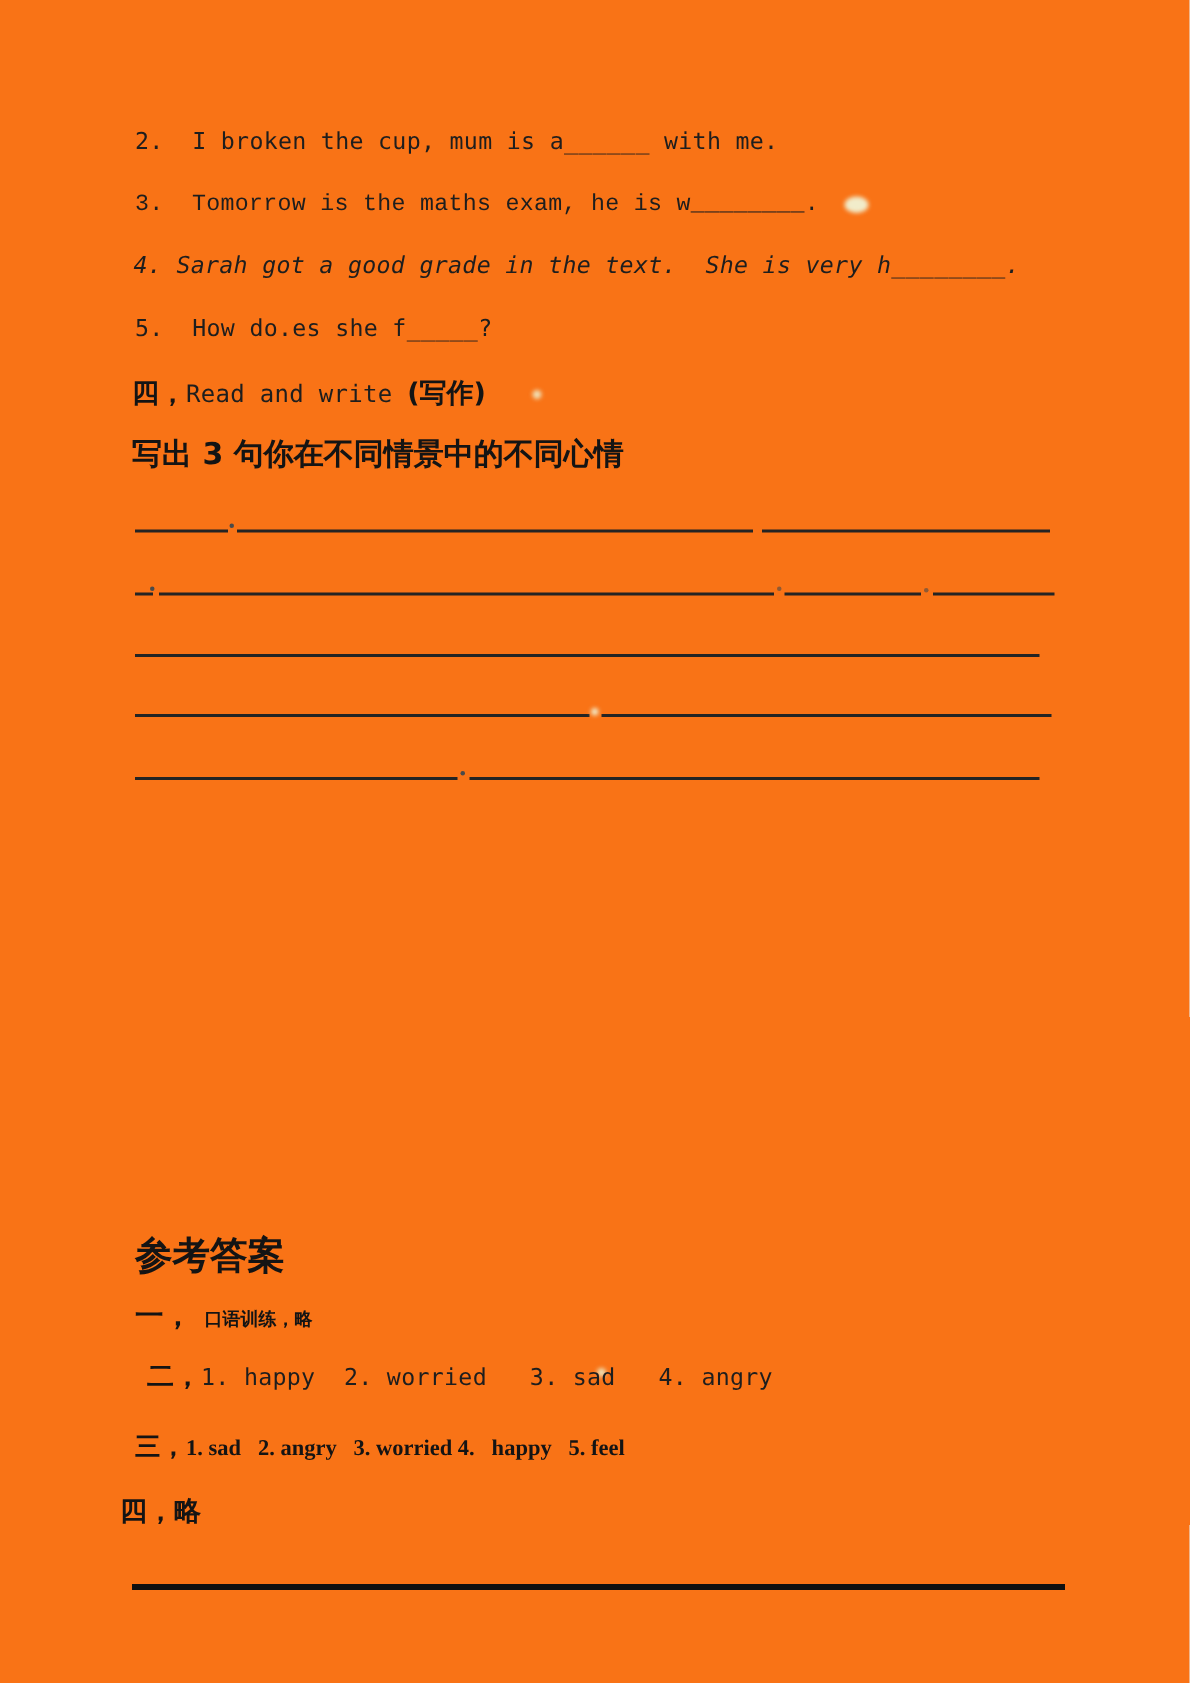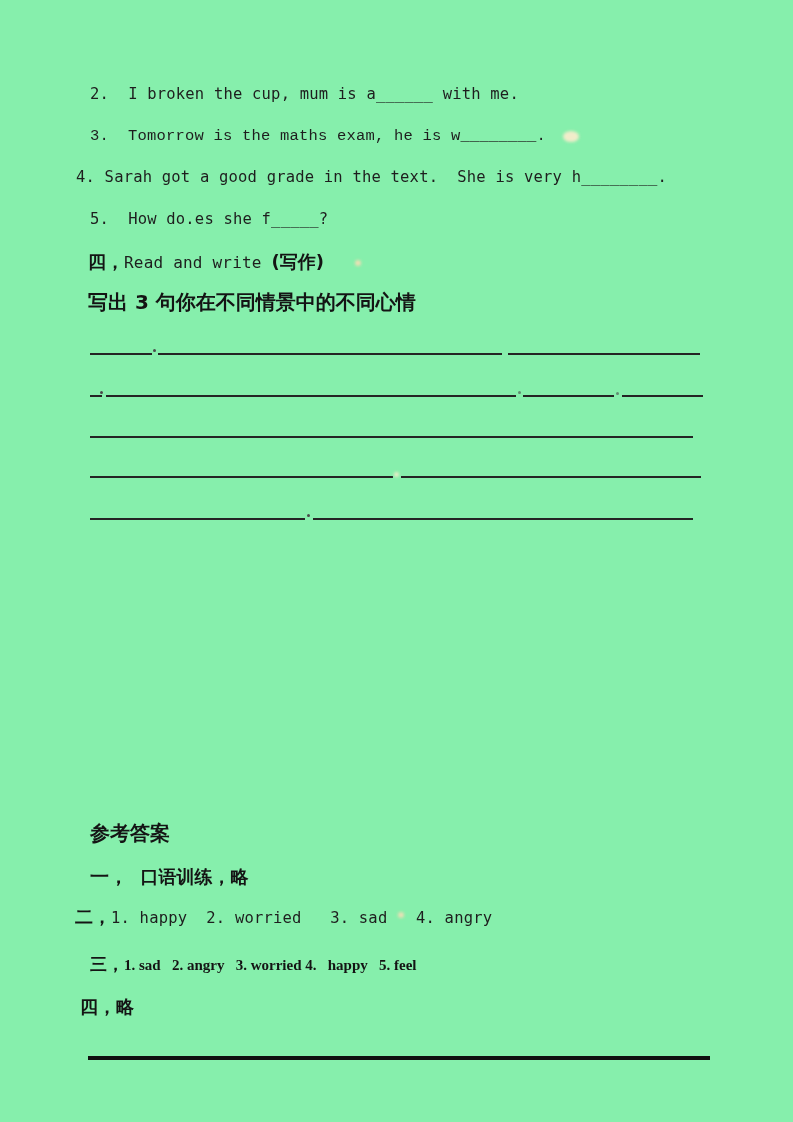--- a/index.html
+++ b/index.html
@@ -1,20 +1,20 @@
 <!DOCTYPE html>
 <html><head>
 <meta charset="utf-8">
 <style>
   html,body{margin:0;padding:0;background:#e9e9e9;}
   .page{
     position:relative;
     width:793px;height:1122px;
     margin:0 auto;
-    background:#86efac;
+    background:#f97316;
     overflow:hidden;
     color:#1e1e1e;
   }
   .abs{position:absolute;}
   .mono{
     font-family:"DejaVu Sans Mono","Liberation Mono",monospace;
     font-size:15.5px;
     letter-spacing:.2px;
     color:#1e1e1e;
     white-space:pre;
@@ -56,21 +56,21 @@
   .hdr-en{font-size:16px;text-align:center;}
   .hdr-zh{font-size:18px;}
 </style>
 </head>
 <body>
 
 <div class="page">
 
   <div class="abs mono" style="left:90px;top:85px;">2.  I broken the cup, mum is a______ with me.</div>
   <div class="abs mono" style="left:90px;top:127px;font-family:Liberation Mono, monospace;">3.  Tomorrow is the maths exam, he is w________.</div>
-  <div class="abs mono" style="left:76px;top:168px;">4. Sarah got a good grade in the text.  She is very h________.</div>
+  <div class="abs mono" style="left:89px;top:168px;font-style:italic;">4. Sarah got a good grade in the text.  She is very h________.</div>
   <div class="abs mono" style="left:90px;top:210px;">5.  How do.es she f_____?</div>
 
   <div class="abs" style="left:88px;top:250px;">
     <span class="zhb hdr-zh">四，</span><span class="mono hdr-en">Read and write </span><span class="zhb hdr-zh">(写作)</span>
   </div>
 
   <div class="abs zhb" style="left:88px;top:289px;font-size:20px;">写出 3 句你在不同情景中的不同心情</div>
 
   <div>
 
@@ -95,27 +95,27 @@
     <span class="seg" style="left:90px;top:518px;width:215px;"></span>
     <span class="mark" style="left:307px;top:514px;"></span>
     <span class="seg" style="left:313px;top:518px;width:380px;"></span>
   </div>
 
   <span class="artifact" style="left:563px;top:131px;width:16px;height:11px;"></span>
   <span class="artifact" style="left:355px;top:260px;width:6px;height:6px;background:#f0dfb4;"></span>
   <span class="artifact" style="left:394px;top:472px;width:5px;height:5px;"></span>
   <span class="artifact" style="left:398px;top:912px;width:6px;height:6px;background:#ece0b5;"></span>
 
-  <div class="abs zhb" style="left:90px;top:820px;font-size:20px;">参考答案</div>
+  <div class="abs zhb" style="left:90px;top:820px;font-size:25px;">参考答案</div>
 
   <div class="abs" style="left:90px;top:864px;">
-    <span class="zhb" style="font-size:19px;">一，</span><span class="zhb" style="font-size:18px;">  口语训练，略</span>
+    <span class="zhb" style="font-size:19px;">一，</span><span class="zhb" style="font-size:12px;">  口语训练，略</span>
   </div>
 
-  <div class="abs" style="left:75px;top:905px;text-align:center;">
+  <div class="abs" style="left:98px;top:905px;text-align:center;">
     <span class="zhb" style="font-size:18px;">二，</span><span class="mono">1. happy  2. worried   3. sad   4. angry</span>
   </div>
 
   <div class="abs" style="left:90px;top:953px;">
     <span class="zhb" style="font-size:17px;">三，</span><span class="serifb">1. sad   2. angry   3. worried 4.   happy   5. feel</span>
   </div>
 
   <div class="abs" style="left:80px;top:995px;">
     <span class="zhb" style="font-size:18px;">四，</span><span class="zhb" style="font-size:18px;">略</span>
   </div>

